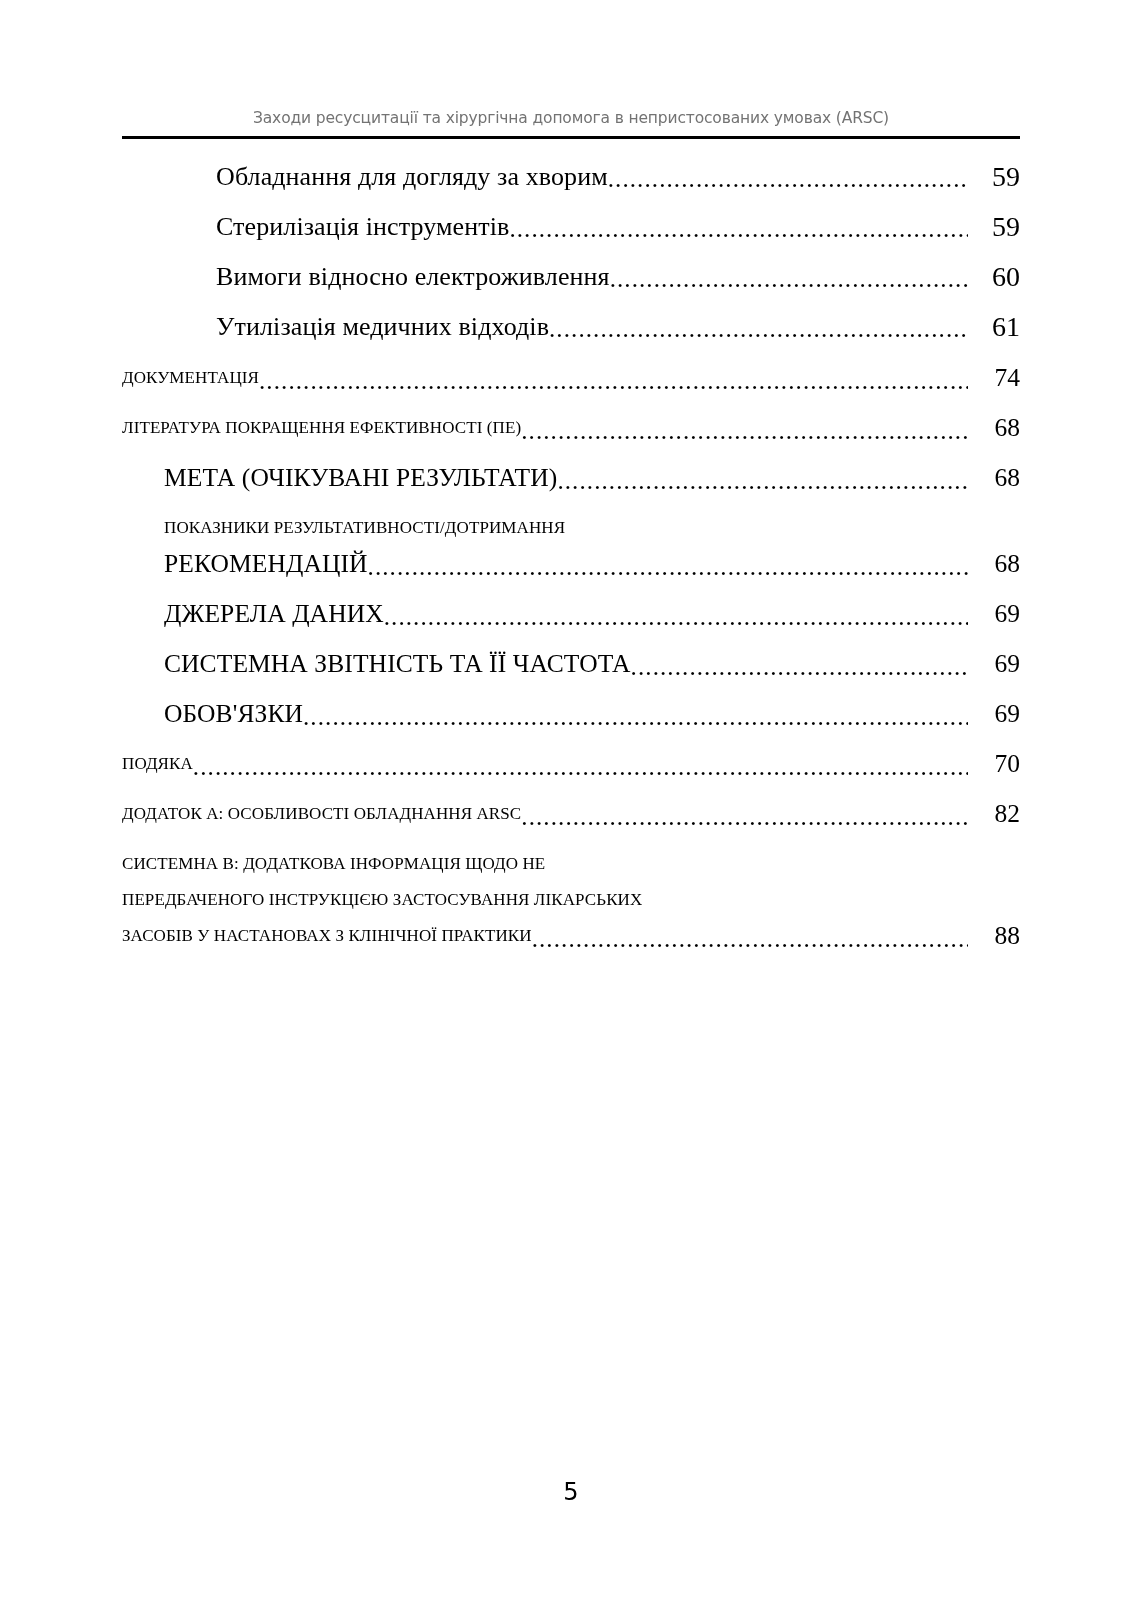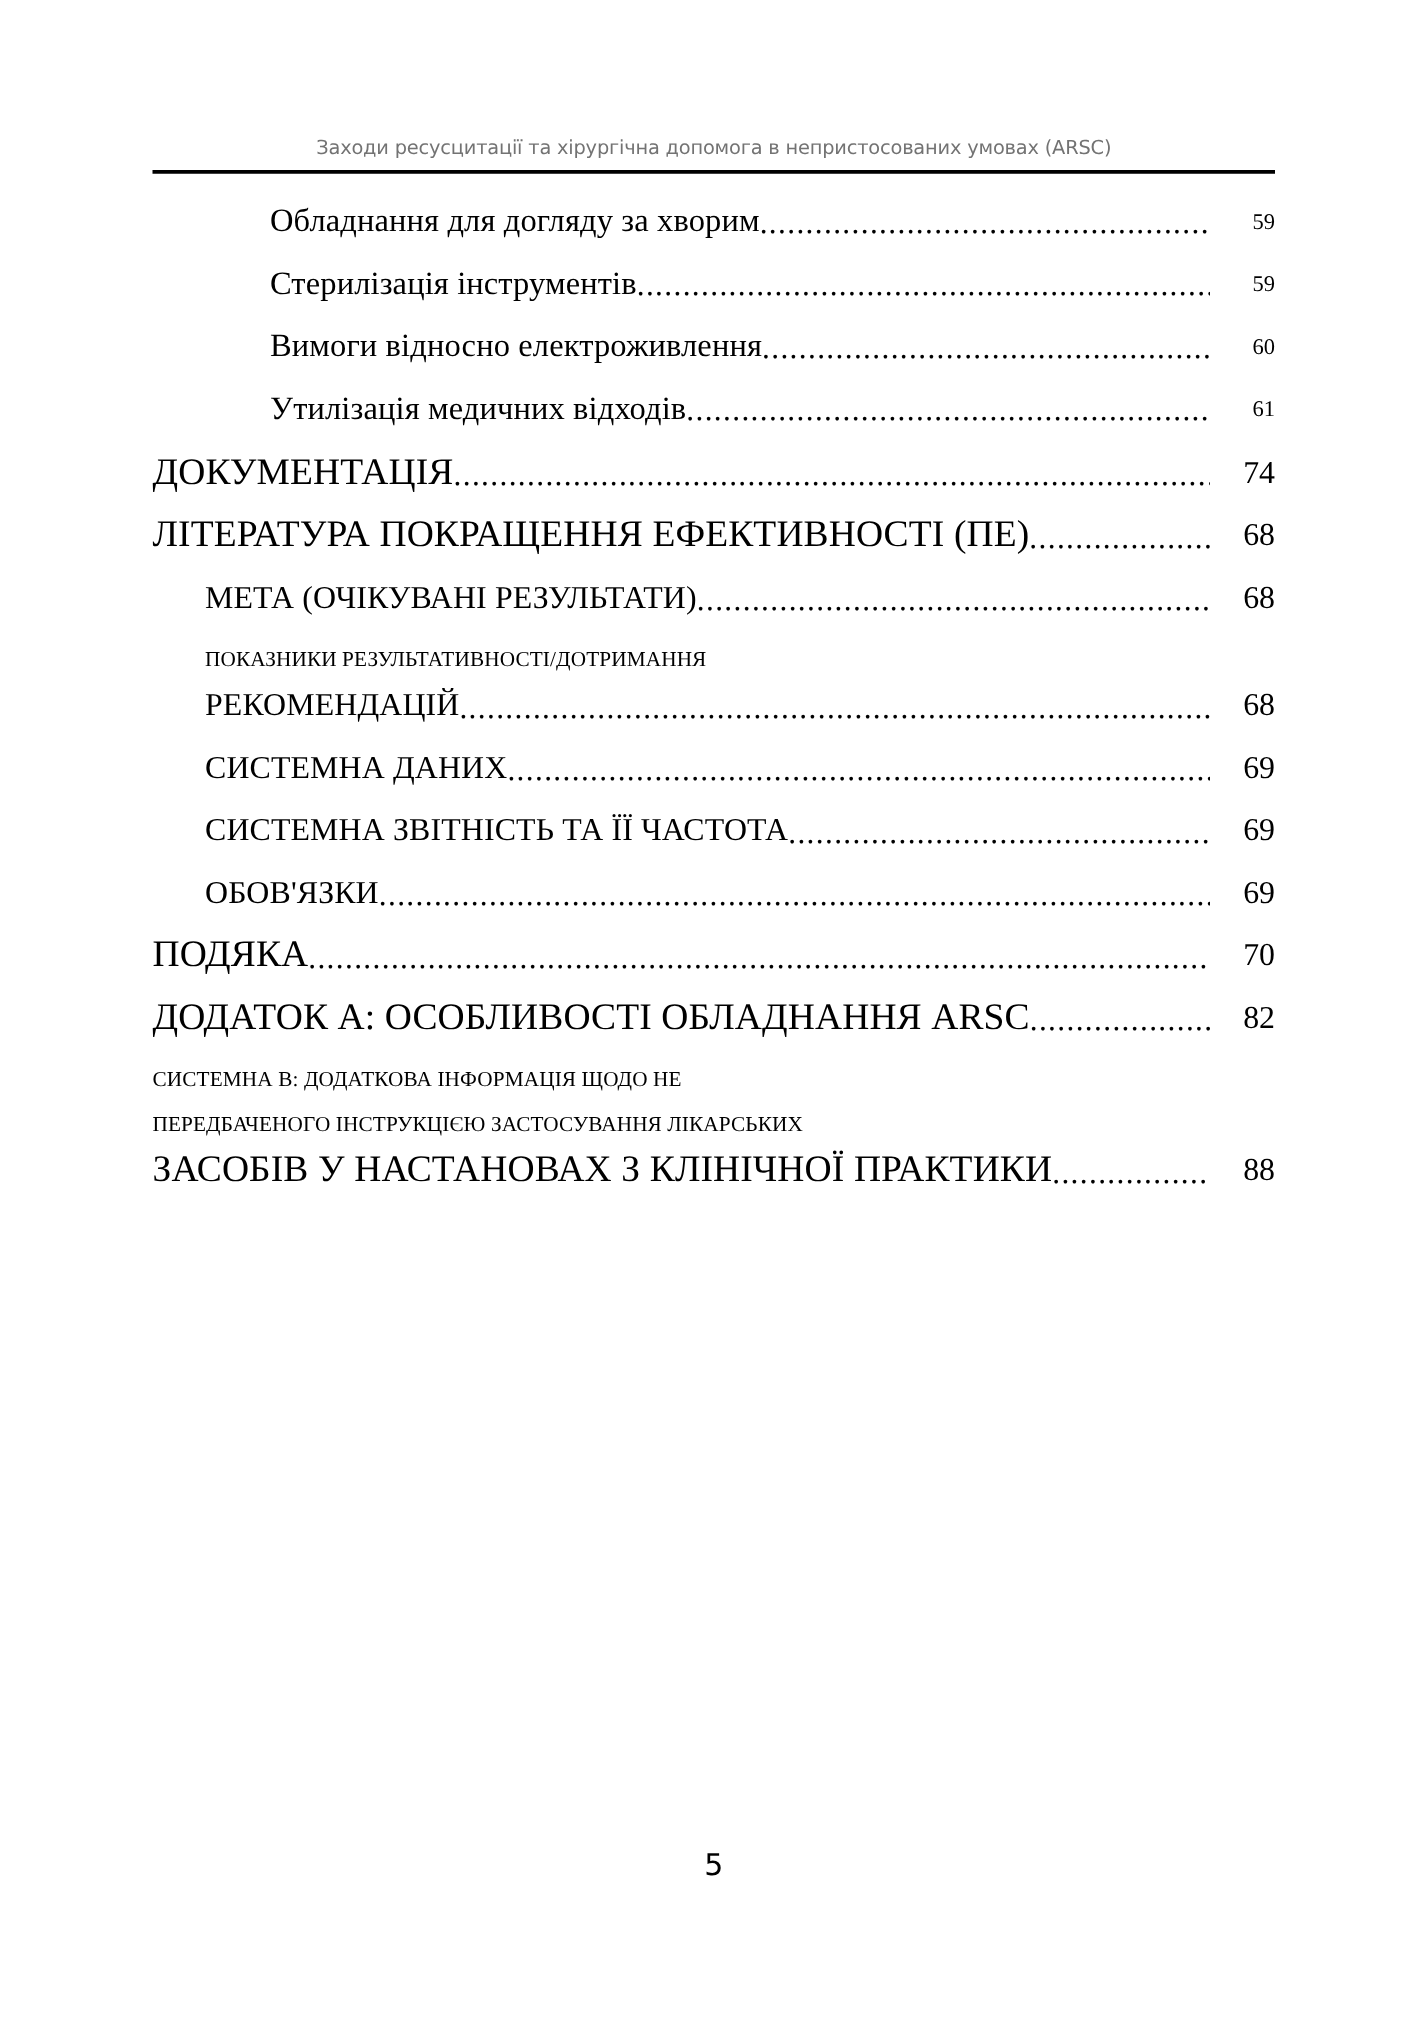--- a/index.html
+++ b/index.html
@@ -73,21 +73,21 @@
     font-size: 26px;
     line-height: 34px;
   }
 
   
   .toc-entry.lvl0 {
     padding-left: 0;
     margin-bottom: 14px;
   }
   .toc-entry.lvl0 .label {
-    font-size: 30px;
+    font-size: 17px;
     line-height: 36px;
   }
 
   
   .toc-entry.lvl1 {
     padding-left: 42px;
     margin-bottom: 14px;
   }
   .toc-entry.lvl1 .label {
     font-size: 25.5px;
@@ -113,21 +113,21 @@
     color: #000;
   }
   .leader::after {
     content: "............................................................................................................................................................................";
   }
 
   .pageno {
     flex: 0 0 auto;
     text-align: right;
     min-width: 46px;
-    font-size: 18px;
+    font-size: 28px;
     line-height: 34px;
     padding-left: 6px;
   }
   .toc-entry.lvl0 .pageno,
   .toc-entry.lvl1 .pageno {
     font-size: 25.5px;
     line-height: 36px;
   }
 
   
@@ -211,21 +211,21 @@
       </div>
       <div class="toc-multiline lvl1">
         <div class="contline">ПОКАЗНИКИ РЕЗУЛЬТАТИВНОСТІ/ДОТРИМАННЯ</div>
         <div class="toc-entry lvl1">
           <span class="label">РЕКОМЕНДАЦІЙ</span>
           <span class="leader"></span>
           <span class="pageno">68</span>
         </div>
       </div>
       <div class="toc-entry lvl1">
-        <span class="label">СИСТЕМНА ДАНИХ</span>
+        <span class="label">ДЖЕРЕЛА ДАНИХ</span>
         <span class="leader"></span>
         <span class="pageno">69</span>
       </div>
       <div class="toc-entry lvl1">
         <span class="label">СИСТЕМНА ЗВІТНІСТЬ ТА ЇЇ ЧАСТОТА</span>
         <span class="leader"></span>
         <span class="pageno">69</span>
       </div>
       <div class="toc-entry lvl1">
         <span class="label">ОБОВ'ЯЗКИ</span>

